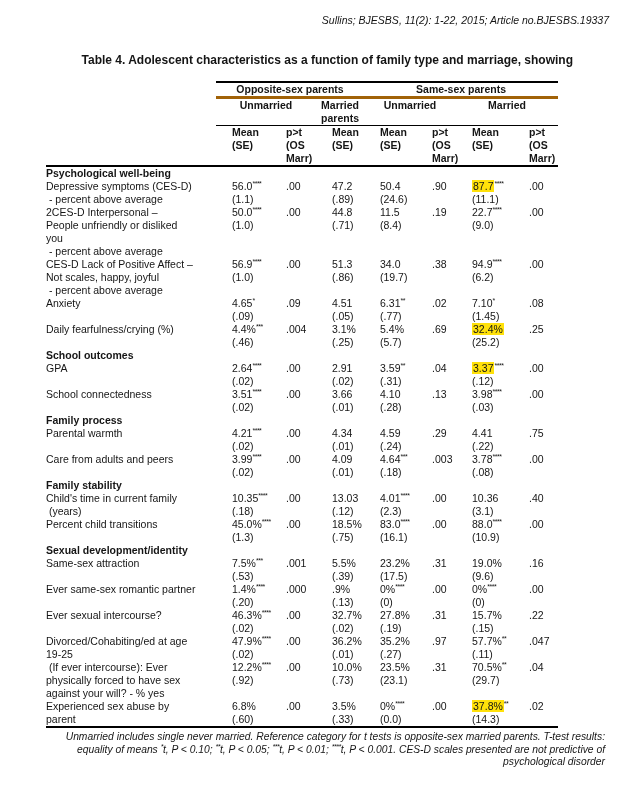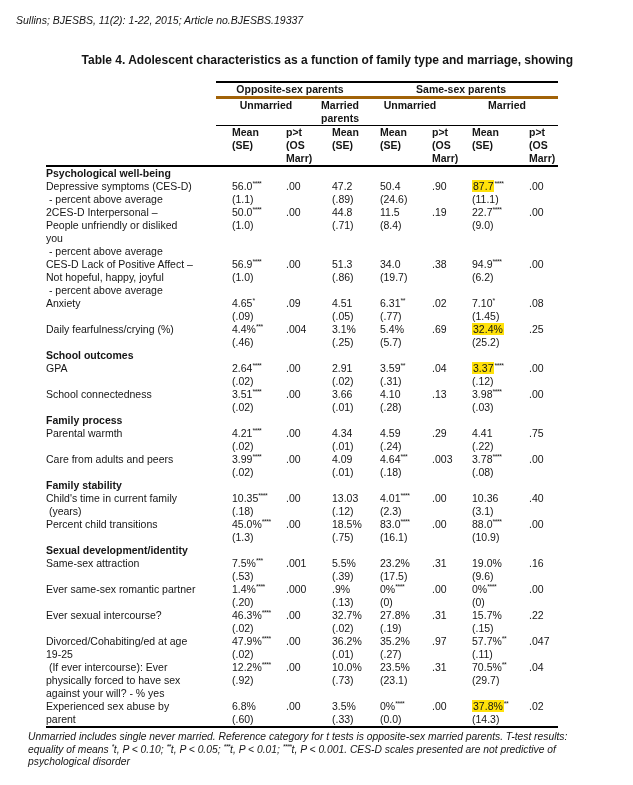--- a/index.html
+++ b/index.html
@@ -2,21 +2,21 @@
 <html style="--hl: #ffe10a;"><head>
 <meta charset="utf-8">
 <style>
   html,body { margin:0; padding:0; }
   body {
     width:633px; height:785px; background:#ffffff; color:#151515;
     font-family:"Liberation Sans","DejaVu Sans",sans-serif;
     font-size:10.5px; line-height:13px; overflow:hidden;
   }
   .journal {
-    font-style:italic; font-size:10.5px;
+    text-align:right; font-style:italic; font-size:10.5px;
     padding:14px 24px 0 0;
     margin-left:16px;
   }
   .title {
     margin:26px 60px 0 60px; text-align:right;
     font-weight:bold; font-size:12px; line-height:15px;
   }
   .tablewrap { margin:13px 0 0 46px; width:512px; }
   table {
     border-collapse:collapse; table-layout:fixed; width:512px;
@@ -33,21 +33,21 @@
   .sub { border-bottom:1px solid #000; text-align:center; font-weight:bold; }
   .colh { border-bottom:2px solid #000; font-weight:bold;
           padding-left:16px; text-align:left;margin-top:48px; }
   .lblhead { border-bottom:2px solid #000; }
   .cell { padding-left:16px; white-space:nowrap; }
   .rowlabel div { white-space:pre-wrap; }
   .sectionlbl { font-weight:bold; }
   sup { font-size:7px; line-height:0; vertical-align:super; letter-spacing:-0.5px; }
   .hl { background:var(--hl,#ffe10a); padding:0 1px; }
   .footnote {
-    margin:3px 28px 12px 28px; text-align:left; font-style:italic;
+    margin:3px 28px 12px 28px; text-align:right; font-style:italic;
     font-size:10.3px; line-height:12.5px;
   }
 </style>
 </head>
 <body>
 
 <div class="journal">Sullins; BJESBS, 11(2): 1-22, 2015; Article no.BJESBS.19337</div>
 
 <div class="title">
   <div>Table 4. Adolescent characteristics as a function of family type and marriage, showing</div>
@@ -175,21 +175,21 @@
             <div><span>22.7</span><sup>****</sup></div>
             <div>(9.0)</div>
           </td>
           <td class="cell">
             <div><span>.00</span></div>
           </td>
         </tr>
         <tr>
           <td class="rowlabel">
             <div>CES-D Lack of Positive Affect –</div>
-            <div>Not hopeful, happy, joyful</div>
+            <div>Not scales, happy, joyful</div>
             <div> - percent above average</div>
           </td>
           <td class="cell">
             <div><span>56.9</span><sup>****</sup></div>
             <div>(1.0)</div>
           </td>
           <td class="cell">
             <div><span>.00</span></div>
           </td>
           <td class="cell">

